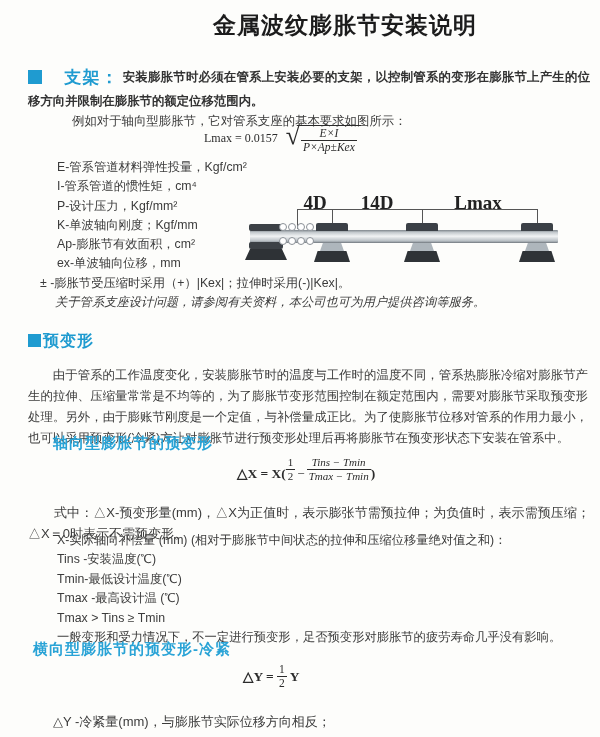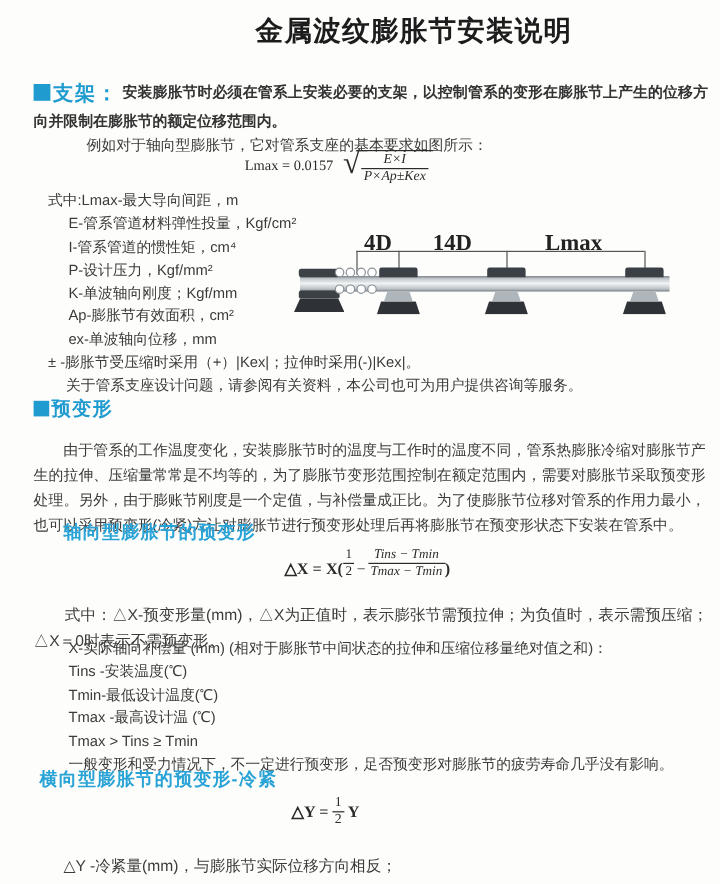--- a/index.html
+++ b/index.html
@@ -3,40 +3,40 @@
 <meta charset="utf-8">
 <style>
   html,body{margin:0;padding:0;}
   body{width:600px;height:737px;background:#fdfdfb;font-family:"Liberation Sans",sans-serif;color:#3b3b3b;}
   .page{position:relative;width:600px;height:737px;overflow:hidden;background:#fdfdfb;}
 
   .title{position:absolute;top:10px;left:0;width:600px;text-align:center;font-size:23px;font-weight:bold;color:#1c1c1c;letter-spacing:1px;padding-left:45px;}
 
   .sq{display:inline-block;width:14px;height:14px;background:#1f9bd0;margin-right:2px;vertical-align:-1px;}
   .sq-small{width:13px;height:13px;}
-  .blue-head{color:#1f9bd0;font-weight:bold;font-size:17px;letter-spacing:1px;}
+  .blue-head{color:#1f9bd0;font-weight:bold;font-size:17px;letter-spacing:1px;margin-left:20px;}
   .p-intro{position:absolute;left:28px;top:54px;width:562px;font-size:12.4px;font-weight:bold;color:#333;line-height:22px;text-align:justify;}
   .p-intro .intro-txt{vertical-align:2px;}
   .p-example{position:absolute;left:60px;top:101px;font-size:12.4px;color:#3b3b3b;margin-left:12px;}
 
   .formula{font-family:"Liberation Serif",serif;color:#2b2b2b;}
   .formula1{position:absolute;left:204px;top:121px;display:flex;align-items:center;}
   .f-lhs{font-weight:normal;font-size:12px;margin-right:8px;}
   .sqrt{display:inline-flex;align-items:flex-start;}
   .rad{font-size:26px;line-height:26px;font-weight:400;margin-right:-3px;margin-top:2px;}
   .sqrt-body{border-top:1.4px solid #2b2b2b;padding:1px 4px 0 4px;margin-top:4px;}
   .frac{display:inline-block;text-align:center;font-size:11.5px;line-height:1.15;font-style:italic;}
   .frac .num{display:block;padding:0 2px;}
   .frac .den{display:block;border-top:1px solid #2b2b2b;padding:0 2px;}
   .frac.upright{font-style:normal;}
 
   .defs{position:absolute;left:40px;top:158px;margin:0;padding:0;list-style:none;font-size:12.3px;line-height:19.3px;color:#3b3b3b;}
   .defs li{white-space:nowrap;}
   .defs li.ind{padding-left:17px;}
-  .defs li.ind2{padding-left:15px;}
+  .defs li.ind2{padding-left:15px;font-style:italic;}
 
   
   .diagram{position:absolute;left:0;top:190px;width:600px;height:100px;}
   .dim-line{position:absolute;left:297px;top:19px;width:240px;height:1px;background:#555;}
   .tick{position:absolute;top:19px;width:1px;height:20px;background:#555;}
   .dim-label{position:absolute;top:2px;font-family:"Liberation Serif",serif;font-weight:bold;font-size:19px;color:#222;text-align:center;}
   .pipe{position:absolute;left:250px;top:40px;width:308px;height:13px;background:linear-gradient(#7e858b,#c3c9cd 18%,#f1f3f4 48%,#b7bec3 85%,#6f767c);border-radius:1px;}
   .anchor-top{position:absolute;left:249px;top:34px;width:34px;height:7px;background:#3c4146;border-radius:2px;}
   .anchor-bot{position:absolute;left:249px;top:52px;width:34px;height:7px;background:#3c4146;border-radius:2px;}
   .anchor-base{position:absolute;left:245px;top:59px;width:42px;height:11px;background:#2e3236;clip-path:polygon(12% 0,88% 0,100% 100%,0 100%);}
@@ -84,21 +84,20 @@
       <span class="sqrt-body">
         <span class="frac">
           <span class="num">E×I</span>
           <span class="den">P×Ap±Kex</span>
         </span>
       </span>
     </span>
   </div>
 
   <ul class="defs">
-    <li>式中:Lmax-最大导向间距，m</li>
     <li class="ind">E-管系管道材料弹性投量，Kgf/cm²</li>
     <li class="ind">I-管系管道的惯性矩，cm⁴</li>
     <li class="ind">P-设计压力，Kgf/mm²</li>
     <li class="ind">K-单波轴向刚度；Kgf/mm</li>
     <li class="ind">Ap-膨胀节有效面积，cm²</li>
     <li class="ind">ex-单波轴向位移，mm</li>
     <li>± -膨胀节受压缩时采用（+）|Kex|；拉伸时采用(-)|Kex|。</li>
     <li class="ind2">关于管系支座设计问题，请参阅有关资料，本公司也可为用户提供咨询等服务。</li>
   </ul>
 

